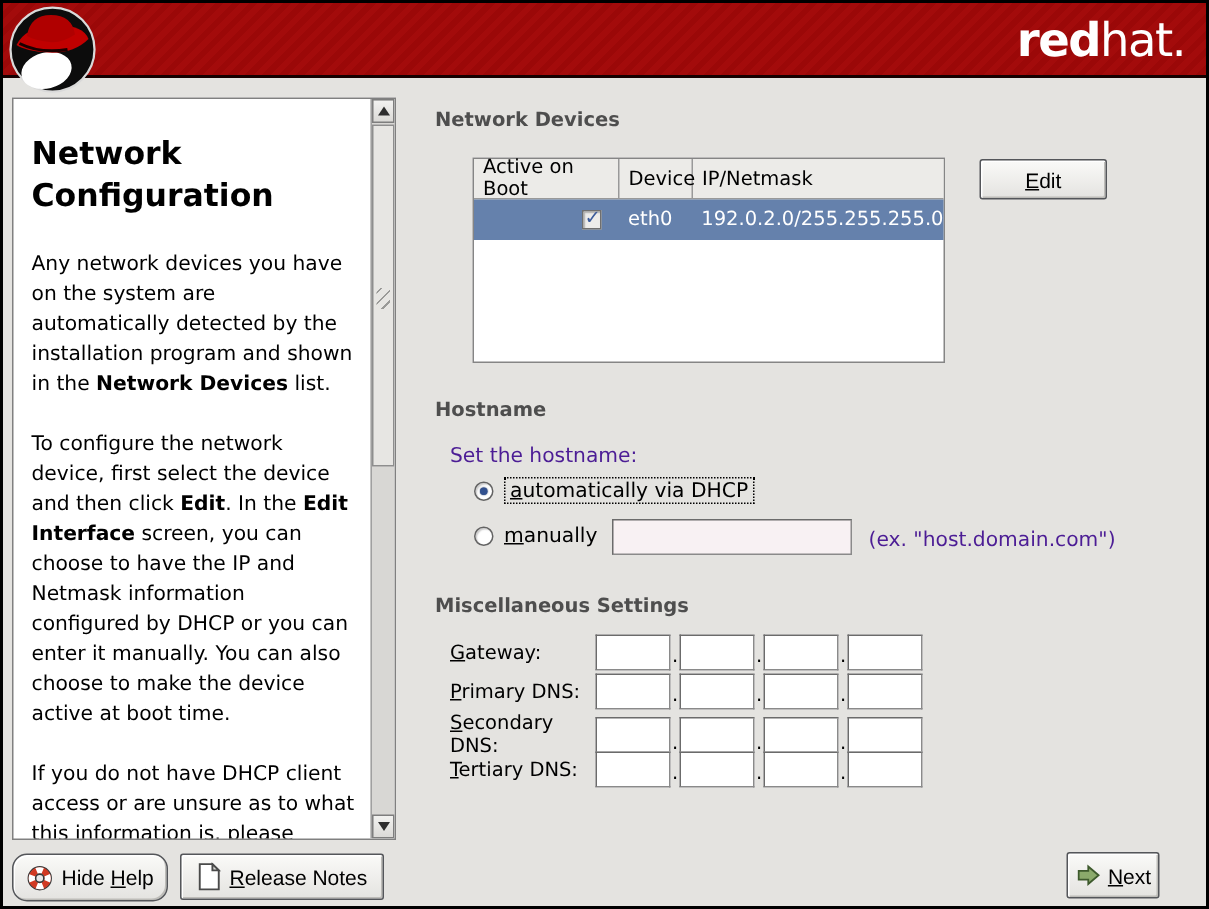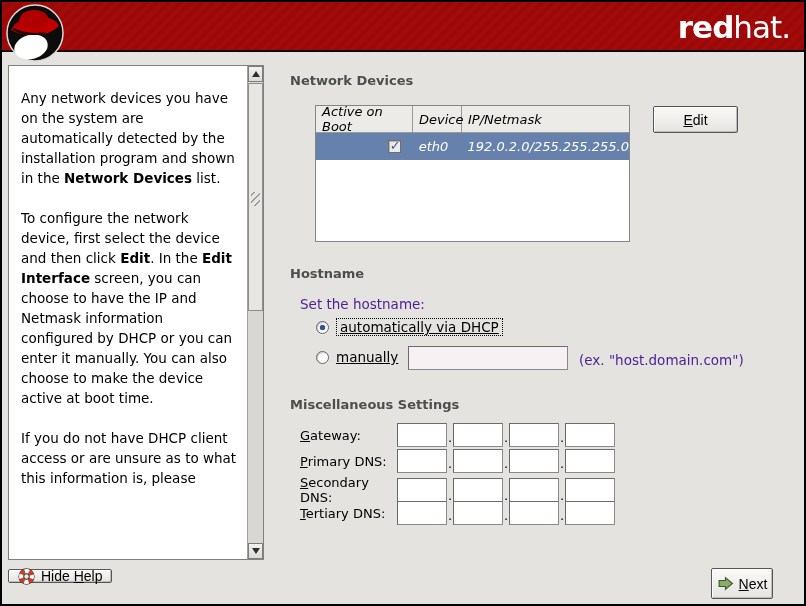--- a/index.html
+++ b/index.html
@@ -39,21 +39,21 @@
   .arr-up { width:0; height:0; border-left:4px solid transparent; border-right:4px solid transparent; border-bottom:6px solid #2e2e2e; }
   .arr-dn { width:0; height:0; border-left:4px solid transparent; border-right:4px solid transparent; border-top:6px solid #2e2e2e; }
   .sb-thumb { position:absolute; left:0; top:17px; width:15px; height:228px;
     background:#E7E6E3; border:1px solid #8E8E8E; }
   .sb-thumb::after { content:""; position:absolute; left:2px; top:108px; width:9px; height:14px;
     background:repeating-linear-gradient(135deg,transparent 0 2px,#9a9a98 2px 3px,transparent 3px 5px); }
   
   .sec { position:absolute; font-size:13px; font-weight:bold; color:#4E4E4E; }
   
   .tbl { position:absolute; left:313px; top:103px; width:315px; height:137px;
-    background:#fff; border:1px solid #858585;font-style:italic; }
+    background:#fff; border:1px solid #858585; }
   .tr { display:flex; width:100%; }
   .thead { height:27px; background:#ECEBE8; border-bottom:1px solid #999; }
   .th { font-size:13px; color:#000; display:flex; align-items:center; padding-left:6px;
     border-right:1px solid #999; }
   .th:last-child { border-right:none; }
   .c1 { width:97px; } .c2 { width:49px; } .c3 { flex:1; }
   .trow { height:27px; background:#6581AC; color:#fff; align-items:center; font-size:13px; }
   .td { display:flex; align-items:center; padding-left:6px; height:100%; }
   .td.c1 { justify-content:flex-end; padding-right:12px; }
   .cb { width:13px; height:13px; background:#EDECEA; border:1px solid #6F6F6F;
@@ -64,21 +64,21 @@
   .btn {
     position:absolute; display:flex; align-items:center; justify-content:center; gap:5px;
     background:linear-gradient(180deg,#FAFAF8,#E4E3E0);
     border:1px solid #54565A; border-radius:2px;
     box-shadow:inset 1px 1px 0 #fff, inset -1px -1px 0 #BDBCB8;
     font-size:14px; color:#000; cursor:default;
   }
   .mn { text-decoration:underline; }
   
   .plain { position:absolute; font-size:13.5px; color:#4c1d95; }
-  .radio-row { position:absolute; display:flex; align-items:center; gap:7px;text-decoration:underline; }
+  .radio-row { position:absolute; display:flex; align-items:center; gap:7px; }
   .radio { width:13px; height:13px; border-radius:50%; background:#fff;
     border:1px solid #636363; box-shadow:inset 1px 1px 1px rgba(0,0,0,.2); position:relative; }
   .radio.sel::after { content:""; position:absolute; left:3px; top:3px; width:5px; height:5px;
     border-radius:50%; background:#32518F; box-shadow:0 0 1px #1d3460; }
   .focus-ring { border:1px dotted #000; padding:0 3px; font-size:13.5px; }
   .entry { border:1px solid #8A8A8A; border-top-color:#6B6B6B; border-left-color:#6B6B6B;
     background:#F8F1F3; height:24px; font-size:13px; padding:0 4px;
     font-family:"DejaVu Sans",sans-serif; }
   
   .misc-row { position:absolute; display:flex; align-items:center; }
@@ -103,20 +103,21 @@
   <svg class="logo" width="60" height="62" viewBox="0 0 60 62">
     <circle cx="30" cy="31" r="28" fill="#0c0c0c" stroke="#d9d9d9" stroke-width="1.5"></circle>
     <ellipse cx="26" cy="45" rx="17" ry="12" fill="#fff" transform="rotate(-14 26 45)"></ellipse>
     <path d="M6 28 Q12 16 30 15 Q50 14 54 24 Q44 34 27 33 Q12 32 6 28 Z" fill="#c00000"></path>
     <path d="M13 22 Q15 8 29 8 Q43 8 45 21 Q36 27 28 26 Q18 25 13 22 Z" fill="#b00000"></path>
     <path d="M8 27 Q22 34 40 31" stroke="#1a0000" stroke-width="2" fill="none"></path>
   </svg>
 
   <div class="help-panel">
     <div class="help-text">
+      <div class="help-title">Network Configuration</div>
       <p class="hp"><span>Any network devices you have on the system are automatically detected by the installation program and shown in the </span><b>Network Devices</b><span> list.</span></p>
       <p class="hp"><span>To configure the network device, first select the device and then click </span><b>Edit</b><span>. In the </span><b>Edit Interface</b><span> screen, you can choose to have the IP and Netmask information configured by DHCP or you can enter it manually. You can also choose to make the device active at boot time.</span></p>
       <p class="hp"><span>If you do not have DHCP client access or are unsure as to what this information is, please</span></p>
     </div>
     <div class="sb">
       <div class="sb-btn sb-up">
           <span class="arr-up"></span>
         </div>
       <div class="sb-thumb"></div>
       <div class="sb-btn sb-down">
@@ -200,30 +201,37 @@
     <span class="misc-label"><span class="mn">T</span><span>ertiary DNS:</span></span>
     <input class="octet" style="">
       <span class="dotsep">.</span>
       <input class="octet" style="">
       <span class="dotsep">.</span>
       <input class="octet" style="">
       <span class="dotsep">.</span>
       <input class="octet" style="">
   </div>
 
-  <button class="btn" style="left:6px; top:567px; height:14px; padding:0 8px;">
+  <button class="btn" style="left:6px; top:567px; height:32px; padding:0 8px;border-radius:10px;">
     <svg class="ficon" width="19" height="19" viewBox="0 0 18 18">
       <circle cx="9" cy="9" r="7.2" fill="none" stroke="#3a3a3a" stroke-width="1"></circle>
       <circle cx="9" cy="9" r="5" fill="none" stroke="#D13A23" stroke-width="4"></circle>
       <circle cx="9" cy="9" r="5" fill="none" stroke="#FFFFFF" stroke-width="4" stroke-dasharray="3.9 3.9" stroke-dashoffset="2"></circle>
       <circle cx="9" cy="9" r="2.6" fill="#E8E8E8" stroke="#3a3a3a" stroke-width="1"></circle>
     </svg>
     <span><span>Hide </span><span class="mn">H</span><span>elp</span></span>
   </button>
 
+  <button class="btn" style="left:118px; top:567px; height:31px; padding:0 10px;">
+    <svg class="ficon" width="17" height="19" viewBox="0 0 16 18">
+      <path d="M2 1 h8 l4 4 v12 h-12 z" fill="#fff" stroke="#4a4a4a" stroke-width="1.2"></path>
+      <path d="M10 1 l4 4 h-4 z" fill="#D8D8D4" stroke="#4a4a4a" stroke-width="1.2"></path>
+    </svg>
+    <span><span></span><span class="mn">R</span><span>elease Notes</span></span>
+  </button>
 
 
   <button class="btn" style="left:709px; top:566px; width:62px; height:31px;">
     <svg class="ficon" width="17" height="17" viewBox="0 0 16 16">
       <path d="M14.5 8 L8 2.5 L8 5.2 L2 5.2 L2 10.8 L8 10.8 L8 13.5 Z" fill="#8BAA6B" stroke="#3E5A2D" stroke-width="1.1"></path>
     </svg>
     <span><span></span><span class="mn">N</span><span>ext</span></span>
   </button>
 
 </div>

